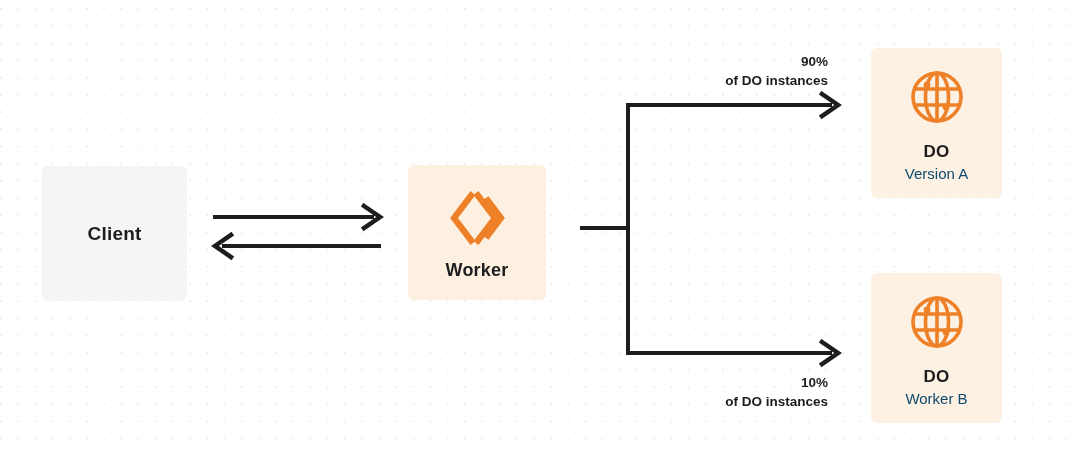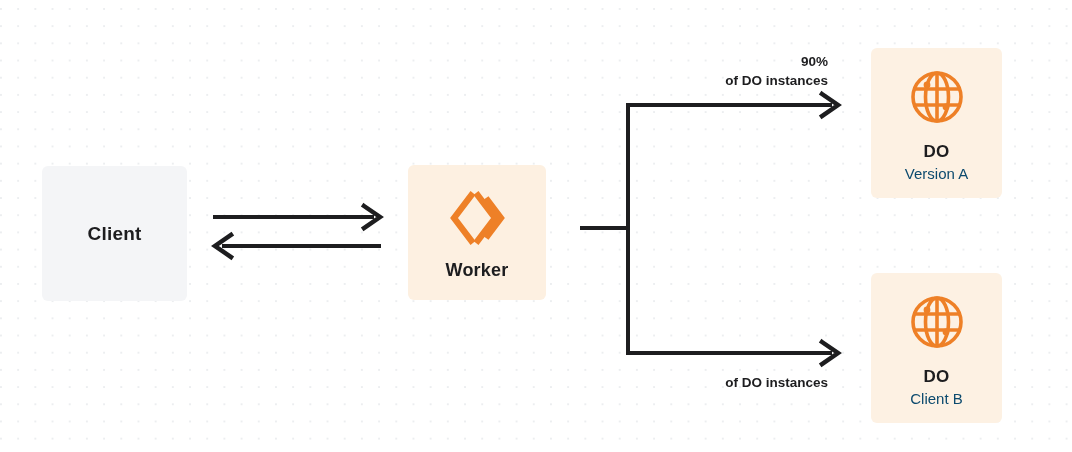--- a/index.html
+++ b/index.html
@@ -178,25 +178,26 @@
           <line x1="5" y1="21" x2="53" y2="21"></line>
           <line x1="5" y1="37" x2="53" y2="37"></line>
           <line x1="29" y1="5" x2="29" y2="53"></line>
           <ellipse cx="29" cy="29" rx="11.5" ry="24"></ellipse>
         </g>
         <circle cx="19" cy="17" r="3.4" fill="#ee8027"></circle>
         <circle cx="38" cy="39" r="3.4" fill="#ee8027"></circle>
       </svg>
     </span>
     <span class="do-title">DO</span>
-    <span class="do-sub">Client B</span>
+    <span class="do-sub">Worker B</span>
   </div>
 
   <div id="label-top" class="edge-label">
     <div>90%</div>
     <div>of DO instances</div>
   </div>
 
   <div id="label-bot" class="edge-label">
+    <div>10%</div>
     <div>of DO instances</div>
   </div>
 
 </div>
 
 </body></html>

